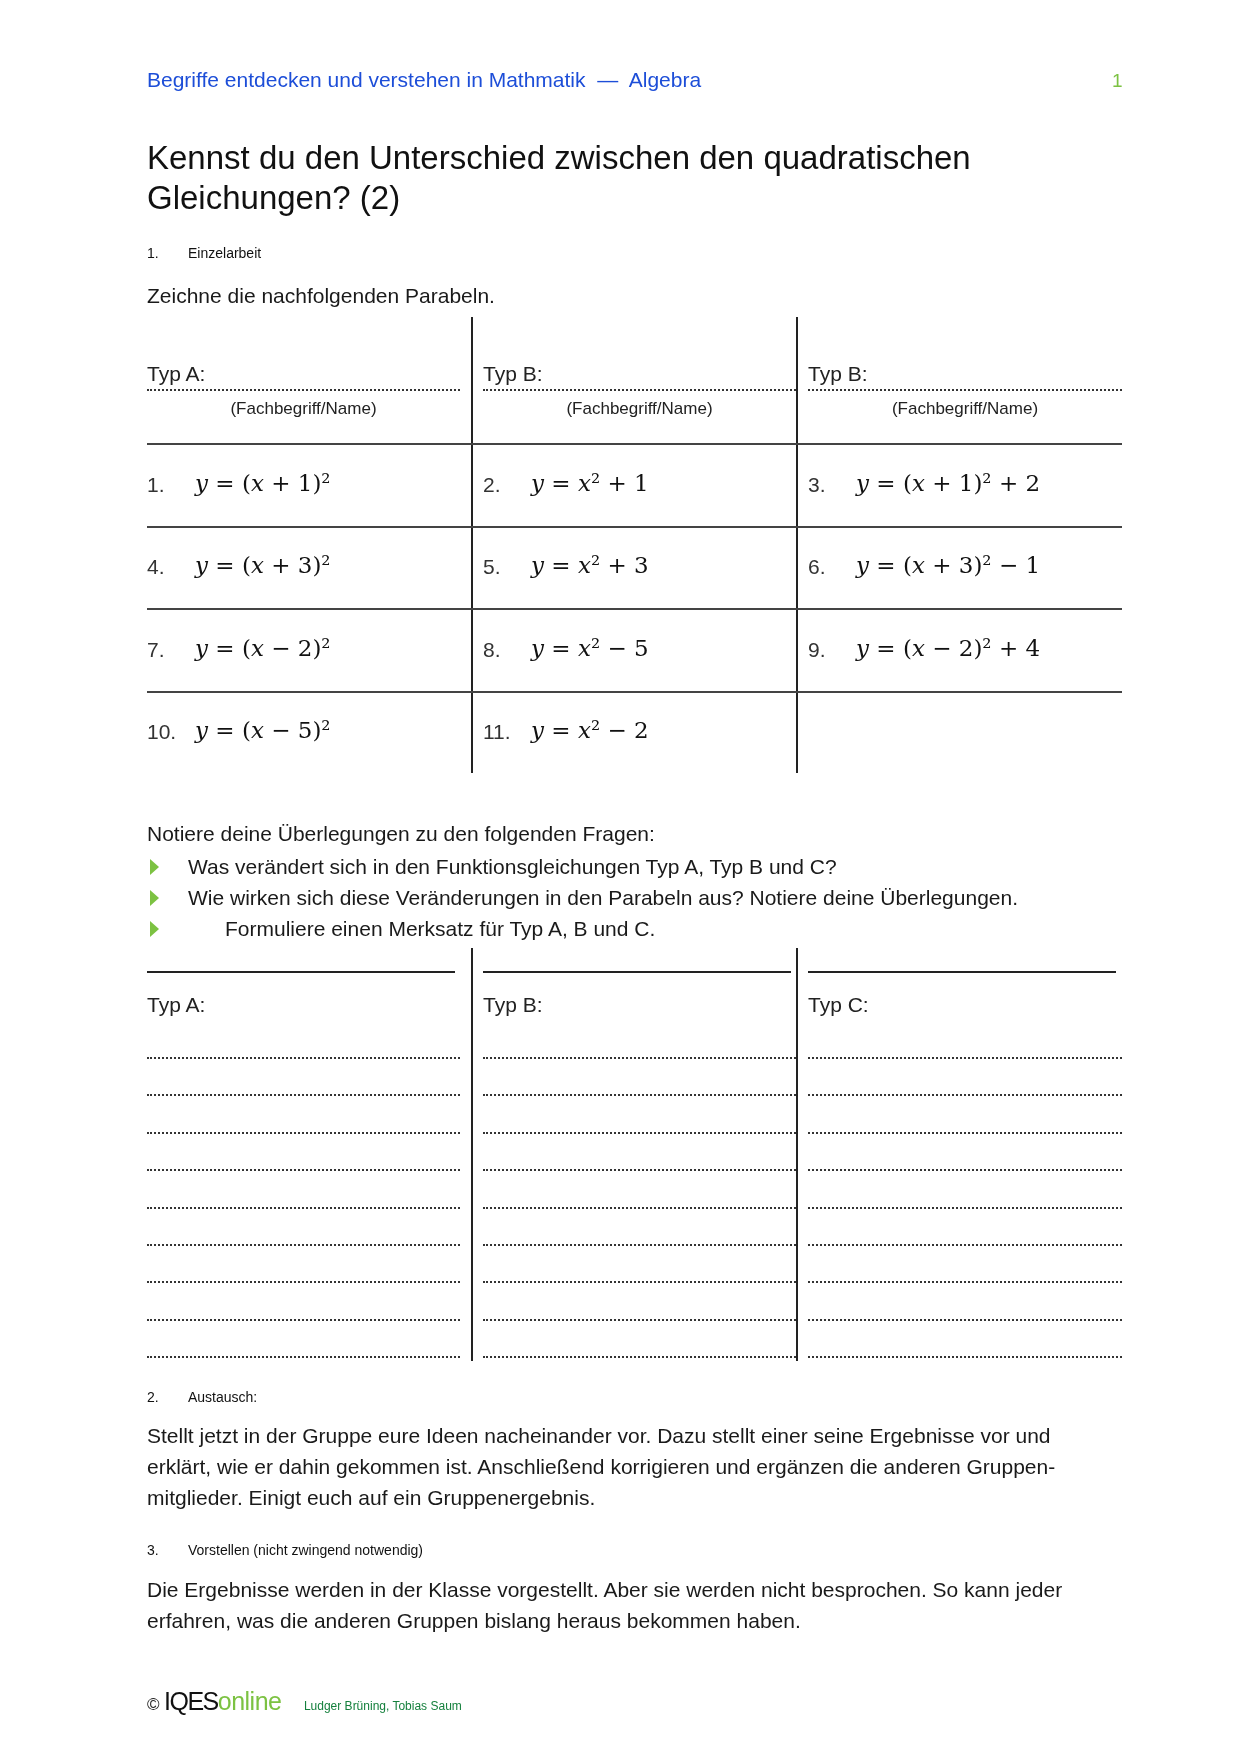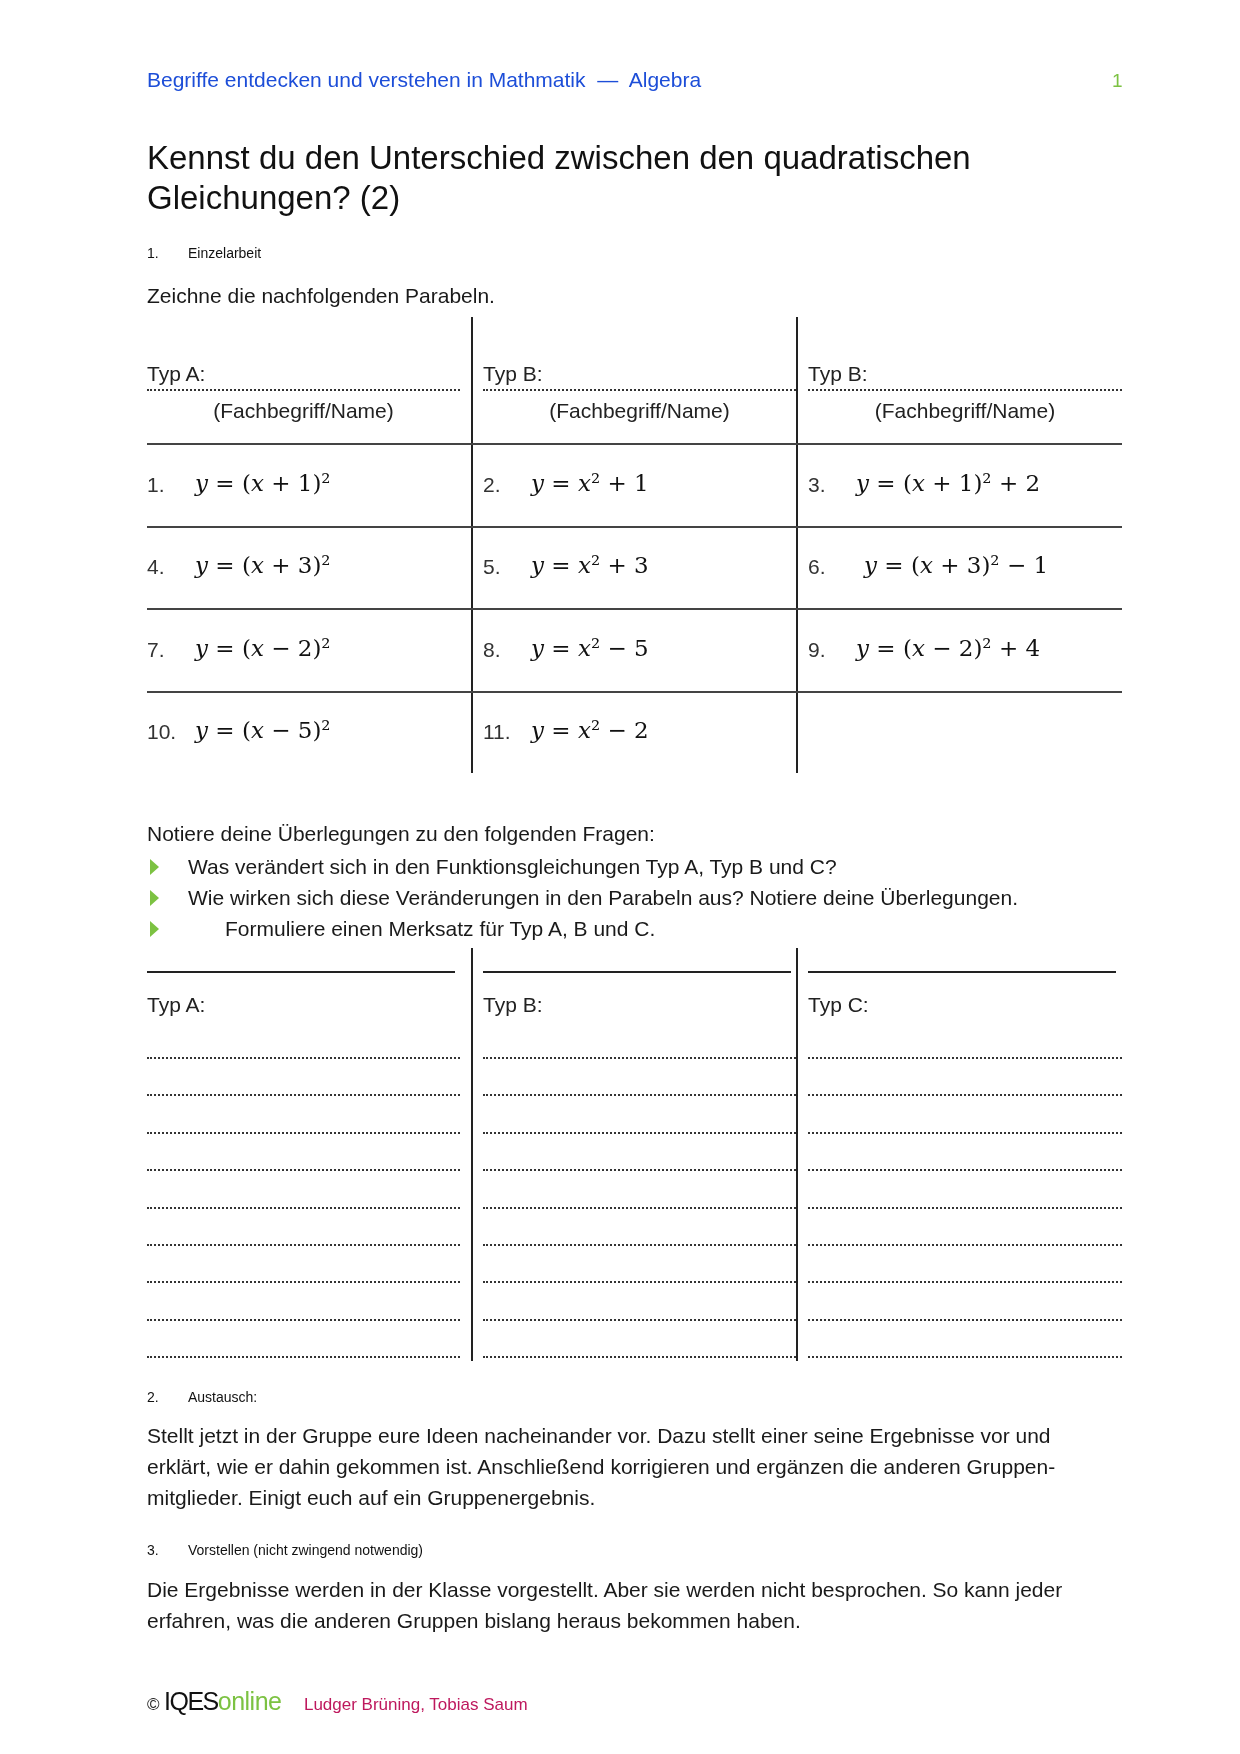--- a/index.html
+++ b/index.html
@@ -9,30 +9,30 @@
   .hdr { left: 147px; top: 68px; font-size: 21px; color: #1d4ed8; white-space: pre; }
   .pnum { left: 1112px; top: 70px; font-size: 19px; color: #7cc242; }
   .title { left: 147px; top: 138px; font-size: 33px; line-height: 40px; width: 960px; color: #111; }
   .sec { font-size: 14px; color: #111; }
   .sec .n { display: inline-block; width: 41px; }
   .txt { font-size: 21px; line-height: 31.5px; color: #1a1a1a; }
   .vline { position: absolute; width: 2px; background: #222; }
   .hline { position: absolute; height: 2px; background: #444; }
   .dotline { position: absolute; height: 0; border-top: 2px dotted #333; }
   .typlabel { font-size: 21px; color: #222; }
-  .fach { font-size: 21px; color: #222; text-align: center; }
+  .fach { font-size: 17px; color: #222; text-align: center; }
   .cellnum { font-size: 21px; color: #333; }
   .eq { font-family: "DejaVu Serif", serif; font-size: 23px; color: #111; white-space: pre; }
   .eq i { font-style: italic; }
   .bullet { position: absolute; width: 0; height: 0; border-top: 8px solid transparent;
             border-bottom: 8px solid transparent; border-left: 9px solid #7cc242; }
   .footer-copy { font-size: 17px; color: #222; }
   .logo-iqes { font-size: 25px; color: #111; letter-spacing: -1.5px; }
   .logo-online { font-size: 25px; color: #7cc242; letter-spacing: -0.5px; }
-  .authors { font-size: 17px; color: #be185d; }
+  .authors { font-size: 12px; color: #15803d; }
 </style>
 </head>
 <body>
 
 <div class="abs hdr">Begriffe entdecken und verstehen in Mathmatik  —  Algebra</div>
 <div class="abs pnum">1</div>
 
 <div class="abs title">Kennst du den Unterschied zwischen den quadratischen Gleichungen? (2)</div>
 
 <div class="abs sec" style="left:147px; top:245px;">
@@ -66,21 +66,21 @@
       <div class="abs eq" style="left: 195px; top: 470px;"><i>y</i> = (<i>x</i> + 1)²</div>
       <div class="abs cellnum" style="left: 483px; top: 473px;">2.</div>
       <div class="abs eq" style="left: 531px; top: 470px;"><i>y</i> = <i>x</i>² + 1</div>
       <div class="abs cellnum" style="left: 808px; top: 473px;">3.</div>
       <div class="abs eq" style="left: 856px; top: 470px;"><i>y</i> = (<i>x</i> + 1)² + 2</div>
       <div class="abs cellnum" style="left: 147px; top: 555px;">4.</div>
       <div class="abs eq" style="left: 195px; top: 552px;"><i>y</i> = (<i>x</i> + 3)²</div>
       <div class="abs cellnum" style="left: 483px; top: 555px;">5.</div>
       <div class="abs eq" style="left: 531px; top: 552px;"><i>y</i> = <i>x</i>² + 3</div>
       <div class="abs cellnum" style="left: 808px; top: 555px;">6.</div>
-      <div class="abs eq" style="left: 856px; top: 552px; margin-left: 8px;"><i>y</i> = (<i>x</i> + 3)² − 1</div>
+      <div class="abs eq" style="left: 856px; top: 552px;"><i>y</i> = (<i>x</i> + 3)² − 1</div>
       <div class="abs cellnum" style="left: 147px; top: 638px;">7.</div>
       <div class="abs eq" style="left: 195px; top: 635px;"><i>y</i> = (<i>x</i> − 2)²</div>
       <div class="abs cellnum" style="left: 483px; top: 638px;">8.</div>
       <div class="abs eq" style="left: 531px; top: 635px;"><i>y</i> = <i>x</i>² − 5</div>
       <div class="abs cellnum" style="left: 808px; top: 638px;">9.</div>
       <div class="abs eq" style="left: 856px; top: 635px;"><i>y</i> = (<i>x</i> − 2)² + 4</div>
       <div class="abs cellnum" style="left: 147px; top: 720px;">10.</div>
       <div class="abs eq" style="left: 195px; top: 717px;"><i>y</i> = (<i>x</i> − 5)²</div>
       <div class="abs cellnum" style="left: 483px; top: 720px;">11.</div>
       <div class="abs eq" style="left: 531px; top: 717px;"><i>y</i> = <i>x</i>² − 2</div>

